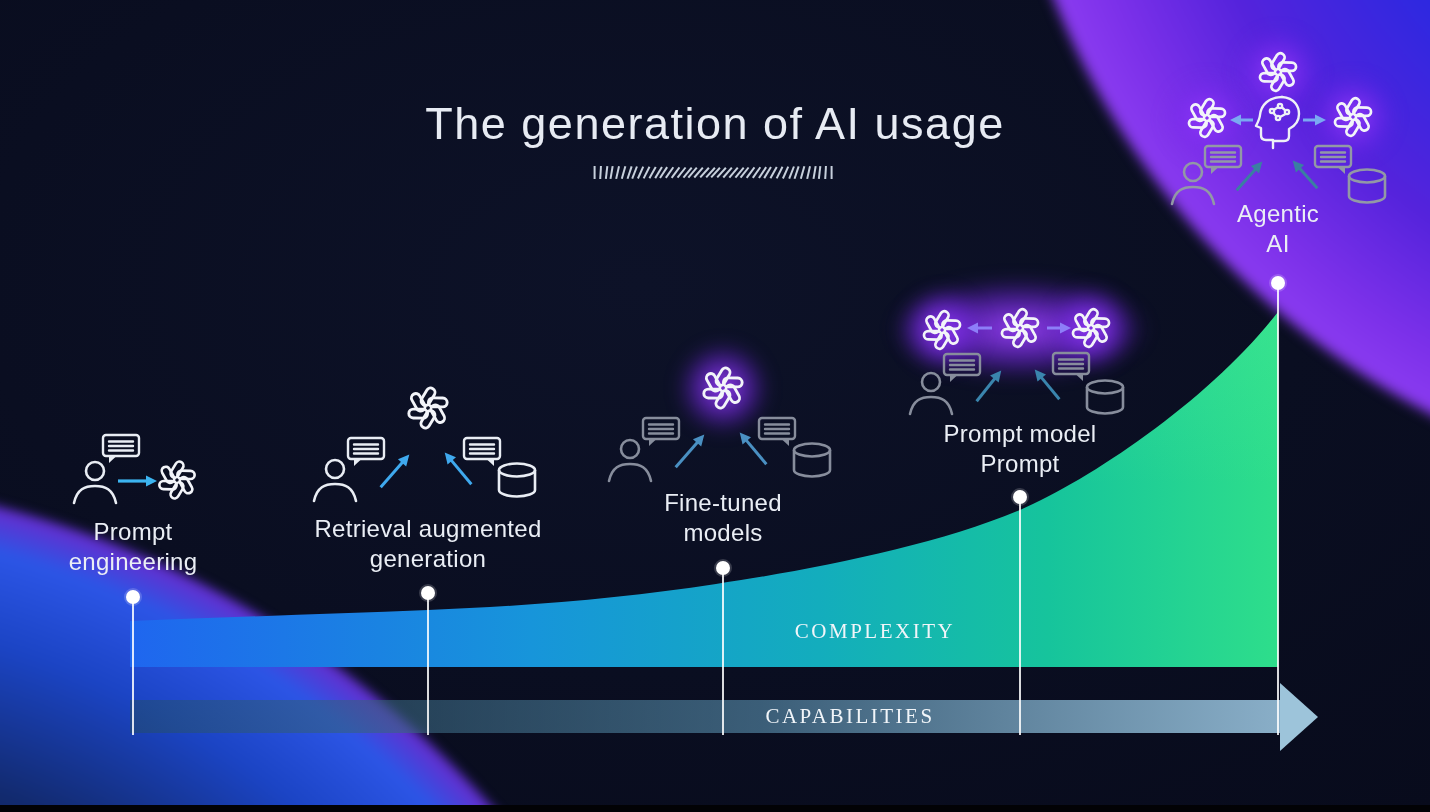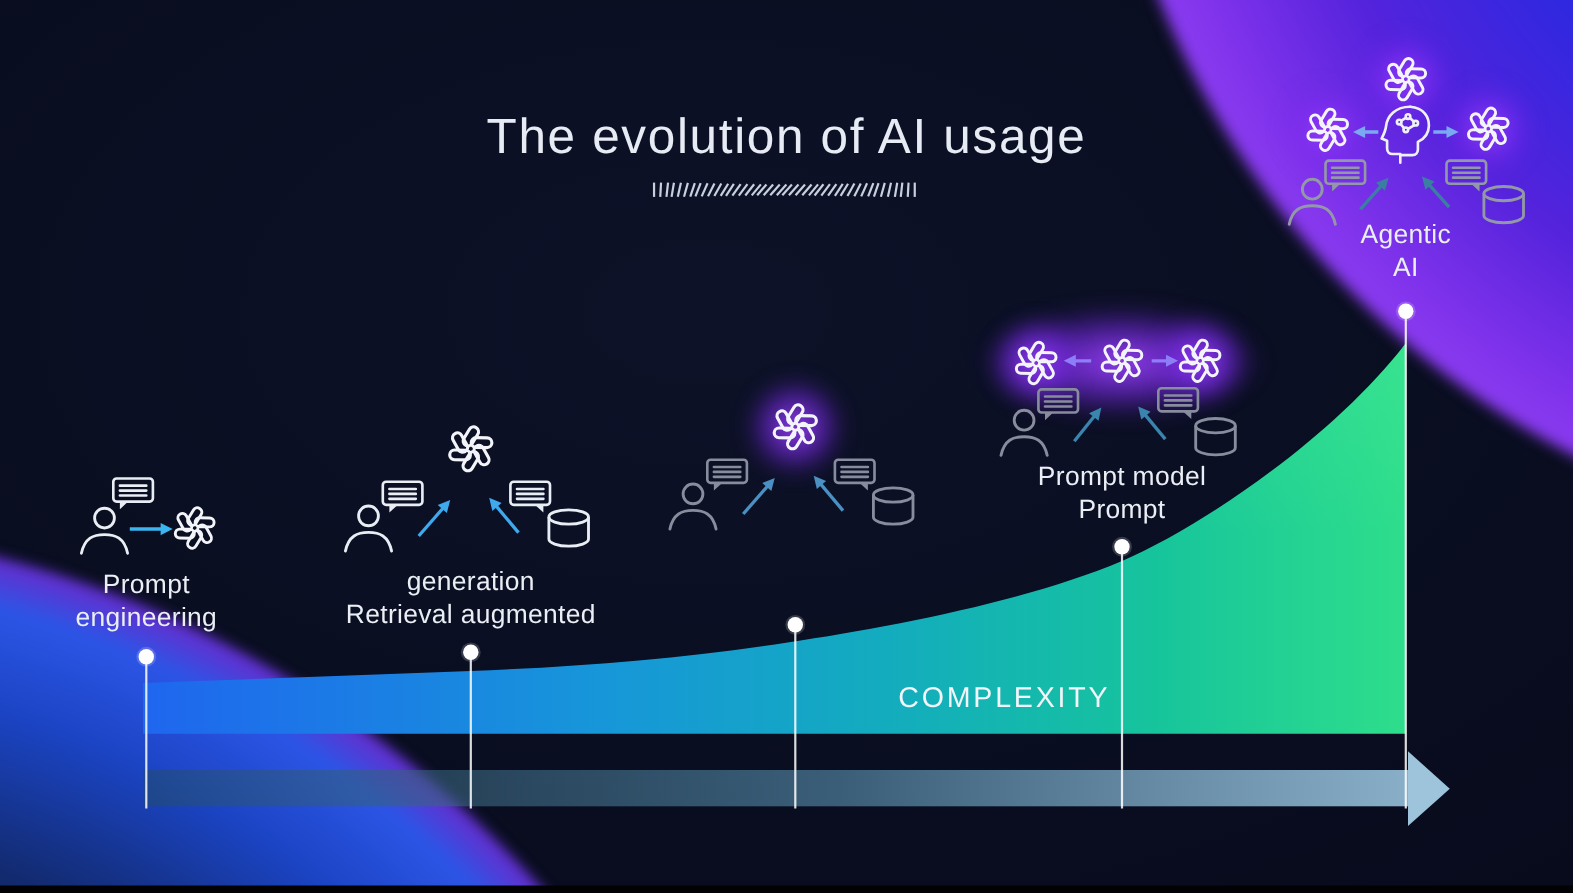--- a/index.html
+++ b/index.html
@@ -38,21 +38,21 @@
     position:absolute;left:130px;top:700px;width:1150px;height:33px;z-index:1;
     background:linear-gradient(90deg, rgba(34,76,98,.5) 0%, rgba(78,125,154,.72) 55%, rgba(148,188,214,.92) 100%);
   }
   .cap-head{
     position:absolute;left:1280px;top:683px;width:0;height:0;z-index:1;
     border-top:34px solid transparent;border-bottom:34px solid transparent;
     border-left:38px solid #9dc4da;
   }
   .axis-label{
     position:absolute;z-index:2;color:#f1f5f9;
-    font-family:Liberation Sans, sans-serif;font-size:26px;letter-spacing:2.5px;margin-left:38px;
+    font-family:Liberation Serif, serif;font-size:21px;letter-spacing:2.5px;
   }
   #complexityLabel{left:760px;top:619px;width:230px;text-align:center;}
   #capabilitiesLabel{left:730px;top:704px;width:240px;text-align:center;}
   
   .marker-line{position:absolute;width:2px;background:rgba(255,255,255,.85);z-index:3;}
   .marker-dot{position:absolute;width:14px;height:14px;border-radius:50%;background:#fff;
     transform:translate(-50%,-50%);z-index:3;box-shadow:0 0 0 2px rgba(255,255,255,.18);}
   
   #stages{position:absolute;left:0;top:0;width:100%;height:100%;z-index:4;}
   .icon-wrap{position:absolute;transform:translate(-50%,-50%);line-height:0;}
@@ -87,22 +87,23 @@
       </linearGradient>
     </defs>
     <path id="areaPath" fill="url(#gx)" d="M130,667 L130,621 C230,617 330,614 428,610 C530,606 625,598 716,584 C810,570 935,546 1020,510 C1092,479 1212,398 1278,312 L1278,667 Z"></path>
     <path id="areaPathOverlay" fill="url(#gy)" d="M130,667 L130,621 C230,617 330,614 428,610 C530,606 625,598 716,584 C810,570 935,546 1020,510 C1092,479 1212,398 1278,312 L1278,667 Z"></path>
   </svg>
 
   <div class="cap-band"></div>
   <div class="cap-head"></div>
 
   <div id="complexityLabel" class="axis-label">COMPLEXITY</div>
-
-  <div class="title">The evolution of AI usage</div>
+  <div id="capabilitiesLabel" class="axis-label">CAPABILITIES</div>
+
+  <div class="title">The generation of AI usage</div>
   <div class="hatch" id="hatch">
       <i style="transform: rotate(0deg);"></i>
       <i style="transform: rotate(3.21507deg);"></i>
       <i style="transform: rotate(6.41127deg);"></i>
       <i style="transform: rotate(9.56985deg);"></i>
       <i style="transform: rotate(12.6723deg);"></i>
       <i style="transform: rotate(15.7003deg);"></i>
       <i style="transform: rotate(18.6362deg);"></i>
       <i style="transform: rotate(21.4628deg);"></i>
       <i style="transform: rotate(24.1634deg);"></i>
@@ -219,22 +220,22 @@
       <div class="icon-wrap" style="left: 482px; top: 452px;"><svg width="42" height="34" viewBox="0 0 42 34" fill="none" stroke="#e9edf4" stroke-width="2.4" stroke-linecap="round" style="transform:scaleX(-1)">
           <rect x="3" y="3" width="36" height="21" rx="3"></rect>
           <path d="M9,9.5 H33 M9,14 H33 M9,18.5 H33"></path>
           <path d="M9,24 L9,31 L16.5,24 Z" fill="#e9edf4" stroke="none"></path>
         </svg></div>
       <div class="icon-wrap" style="left: 517px; top: 481px;"><svg width="44" height="40" viewBox="0 0 44 40" fill="none" stroke="#e9edf4" stroke-width="2.6">
           <ellipse cx="22" cy="9" rx="18" ry="6.5"></ellipse>
           <path d="M4,9 V29 A18,6.5 0 0 0 40,29 V9"></path>
         </svg></div>
       <div class="stage-label" style="left: 428px; top: 514px;">
+        <div>Retrieval augmented</div>
         <div>generation</div>
-        <div>Retrieval augmented</div>
       </div>
       <div class="glow" style="left: 723px; top: 388px; width: 115px; height: 115px;"></div>
       <div class="icon-wrap" style="left: 723px; top: 388px;"><svg width="50" height="50" viewBox="-26 -26 52 52" fill="none" stroke="#f2f4f9" stroke-width="3" stroke-linejoin="round">
           <g transform="rotate(0)">
             <rect x="-4.6" y="-21.5" width="9.2" height="19.5" rx="4.6" transform="rotate(31 0 -11.7)"></rect>
           </g>
           <g transform="rotate(60)">
             <rect x="-4.6" y="-21.5" width="9.2" height="19.5" rx="4.6" transform="rotate(31 0 -11.7)"></rect>
           </g>
           <g transform="rotate(120)">
@@ -269,20 +270,24 @@
         </svg></div>
       <div class="icon-wrap" style="left: 777px; top: 432px;"><svg width="42" height="34" viewBox="0 0 42 34" fill="none" stroke="#878d9c" stroke-width="2.4" stroke-linecap="round" style="transform:scaleX(-1)">
           <rect x="3" y="3" width="36" height="21" rx="3"></rect>
           <path d="M9,9.5 H33 M9,14 H33 M9,18.5 H33"></path>
           <path d="M9,24 L9,31 L16.5,24 Z" fill="#878d9c" stroke="none"></path>
         </svg></div>
       <div class="icon-wrap" style="left: 812px; top: 461px;"><svg width="44" height="40" viewBox="0 0 44 40" fill="none" stroke="#878d9c" stroke-width="2.6">
           <ellipse cx="22" cy="9" rx="18" ry="6.5"></ellipse>
           <path d="M4,9 V29 A18,6.5 0 0 0 40,29 V9"></path>
         </svg></div>
+      <div class="stage-label" style="left: 723px; top: 488px;">
+        <div>Fine-tuned</div>
+        <div>models</div>
+      </div>
       <div class="glow" style="left: 1020px; top: 329px; width: 330px; height: 130px;"></div>
       <div class="glow" style="left: 942px; top: 330px; width: 105px; height: 105px;"></div>
       <div class="glow" style="left: 1091px; top: 328px; width: 105px; height: 105px;"></div>
       <div class="icon-wrap" style="left: 942px; top: 330px;"><svg width="47" height="47" viewBox="-26 -26 52 52" fill="none" stroke="#f2f4f9" stroke-width="3" stroke-linejoin="round">
           <g transform="rotate(0)">
             <rect x="-4.6" y="-21.5" width="9.2" height="19.5" rx="4.6" transform="rotate(31 0 -11.7)"></rect>
           </g>
           <g transform="rotate(60)">
             <rect x="-4.6" y="-21.5" width="9.2" height="19.5" rx="4.6" transform="rotate(31 0 -11.7)"></rect>
           </g>

